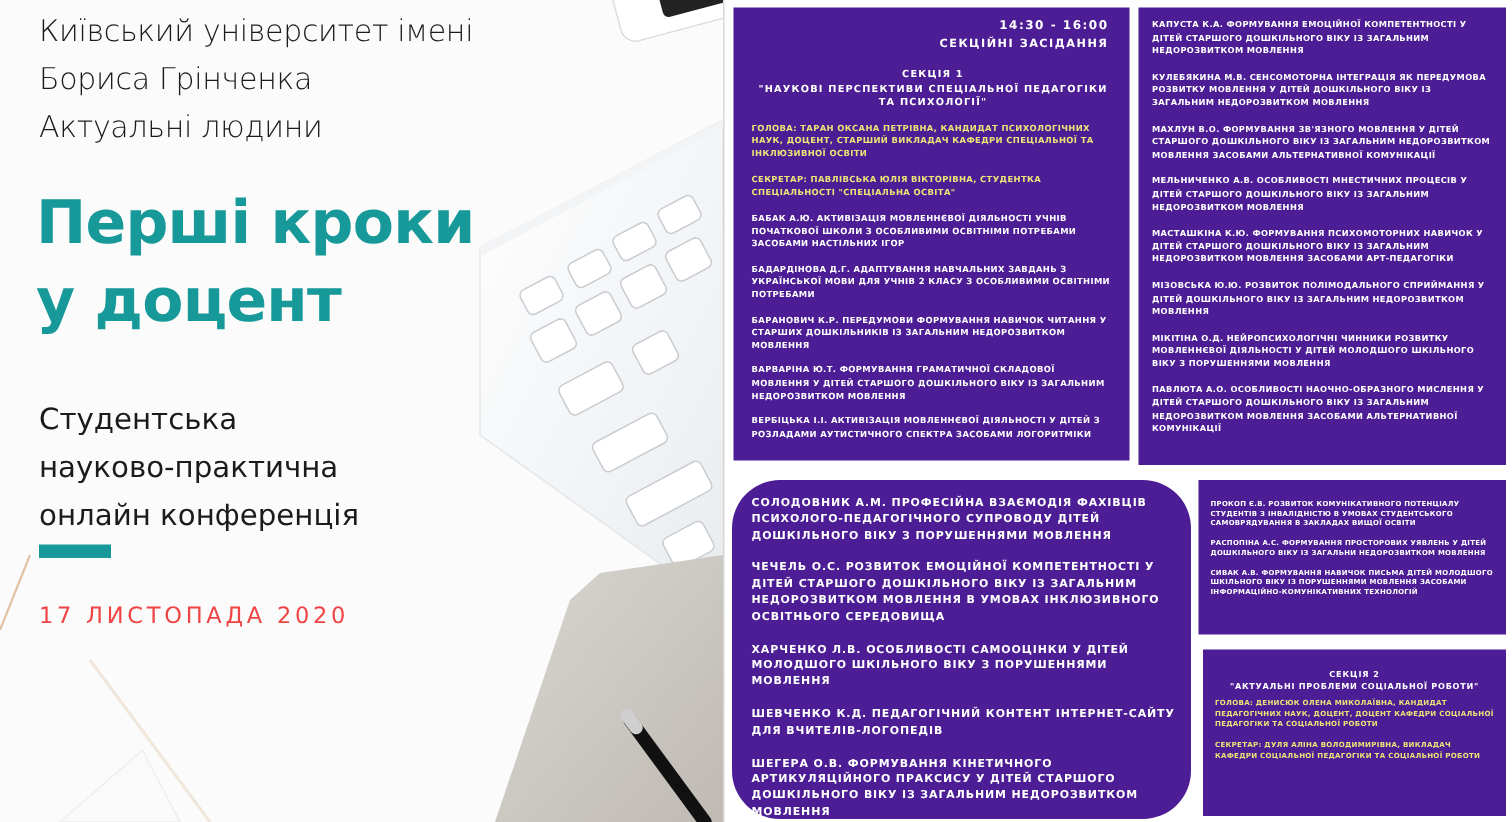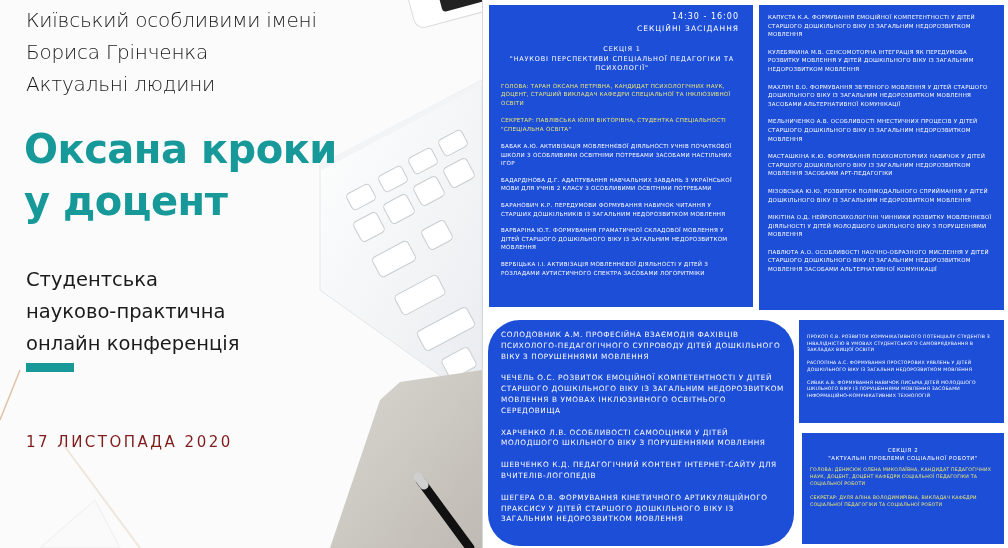--- a/index.html
+++ b/index.html
@@ -6,24 +6,24 @@
     html, body { width: 1008px; height: 548px; overflow: hidden; background: #ffffff; }
     body { position: relative; font-family: "DejaVu Sans", sans-serif; }
 
     
     .hero { position: absolute; left: 0; top: 0; width: 482px; height: 548px; background: #fbfbfb; overflow: hidden; }
     .hero-bg { position: absolute; inset: 0; }
     .uni { position: absolute; left: 26px; top: 4px; font-family: "DejaVu Sans", sans-serif; font-size: 20px; line-height: 32px; color: #1b1b1b; font-weight: 300; letter-spacing: -0.2px; }
     .title { position: absolute; left: 24px; top: 123px; font-family: "DejaVu Sans", sans-serif; font-weight: bold; font-size: 40px; line-height: 52px; color: #17999a; letter-spacing: -0.5px; }
     .subtitle { position: absolute; left: 26px; top: 264px; font-family: "DejaVu Sans", sans-serif; font-size: 19.5px; line-height: 32px; color: #1b1b1b; }
     .accent-bar { position: absolute; left: 26px; top: 363px; width: 48px; height: 9px; background: #17999a; }
-    .date { position: absolute; left: 26px; top: 397px; font-size: 15px; line-height: 27px; color: #7f1d1d; letter-spacing: 2.5px; margin-top: 32px; }
+    .date { position: absolute; left: 26px; top: 397px; font-size: 15px; line-height: 27px; color: #ef4444; letter-spacing: 2.5px; }
 
     
-    .panel { position: absolute; background: #1d4ed8; color: #ffffff; font-weight: normal; text-transform: uppercase; }
+    .panel { position: absolute; background: #4c1d95; color: #ffffff; font-weight: bold; text-transform: uppercase; }
     .panel .p { margin-bottom: 8px; }
     .yellow { color: #e8e477; }
 
     .p1 { left: 489px; top: 5px; width: 264px; height: 302px; padding: 6px 10px 4px 12px; font-size: 5.6px; line-height: 8.6px; letter-spacing: 0.25px; }
     .p1 .time { text-align: right; font-size: 8px; line-height: 12px; letter-spacing: 1px; padding-right: 4px; }
     .p1 .sess { text-align: right; font-size: 7.5px; line-height: 12px; letter-spacing: 1px; padding-right: 4px; margin-bottom: 10px; }
     .p1 .sec { text-align: center; font-size: 6.5px; line-height: 9.5px; letter-spacing: 0.8px; }
     .p1 .sec-title { text-align: center; font-size: 6.5px; line-height: 9.5px; letter-spacing: 0.8px; margin-bottom: 8px; }
     .p1 .yel { font-size: 5.6px; line-height: 8.5px; margin-bottom: 9px; }
 
@@ -85,27 +85,27 @@
 
     <line x1="420" y1="480" x2="470" y2="548" stroke="#111" stroke-width="9" stroke-linecap="round"></line>
     <line x1="418" y1="477" x2="424" y2="485" stroke="#cfcfcf" stroke-width="9" stroke-linecap="round"></line>
 
     <line x1="20" y1="370" x2="0" y2="420" stroke="#e1c2a6" stroke-width="1.5"></line>
     <line x1="60" y1="440" x2="140" y2="548" stroke="#f0e6dc" stroke-width="2"></line>
     <polygon points="40,548 95,500 120,548" fill="#fafafa" stroke="#eee"></polygon>
   </svg>
 
   <div class="uni">
-    <div>Київський особливими імені</div>
+    <div>Київський університет імені</div>
     <div>Бориса Грінченка</div>
     <div>Актуальні людини</div>
   </div>
 
   <div class="title">
-    <div>Оксана кроки</div>
+    <div>Перші кроки</div>
     <div>у доцент</div>
   </div>
 
   <div class="subtitle">
     <div>Студентська</div>
     <div>науково-практична</div>
     <div>онлайн конференція</div>
   </div>
 
   <div class="accent-bar"></div>

